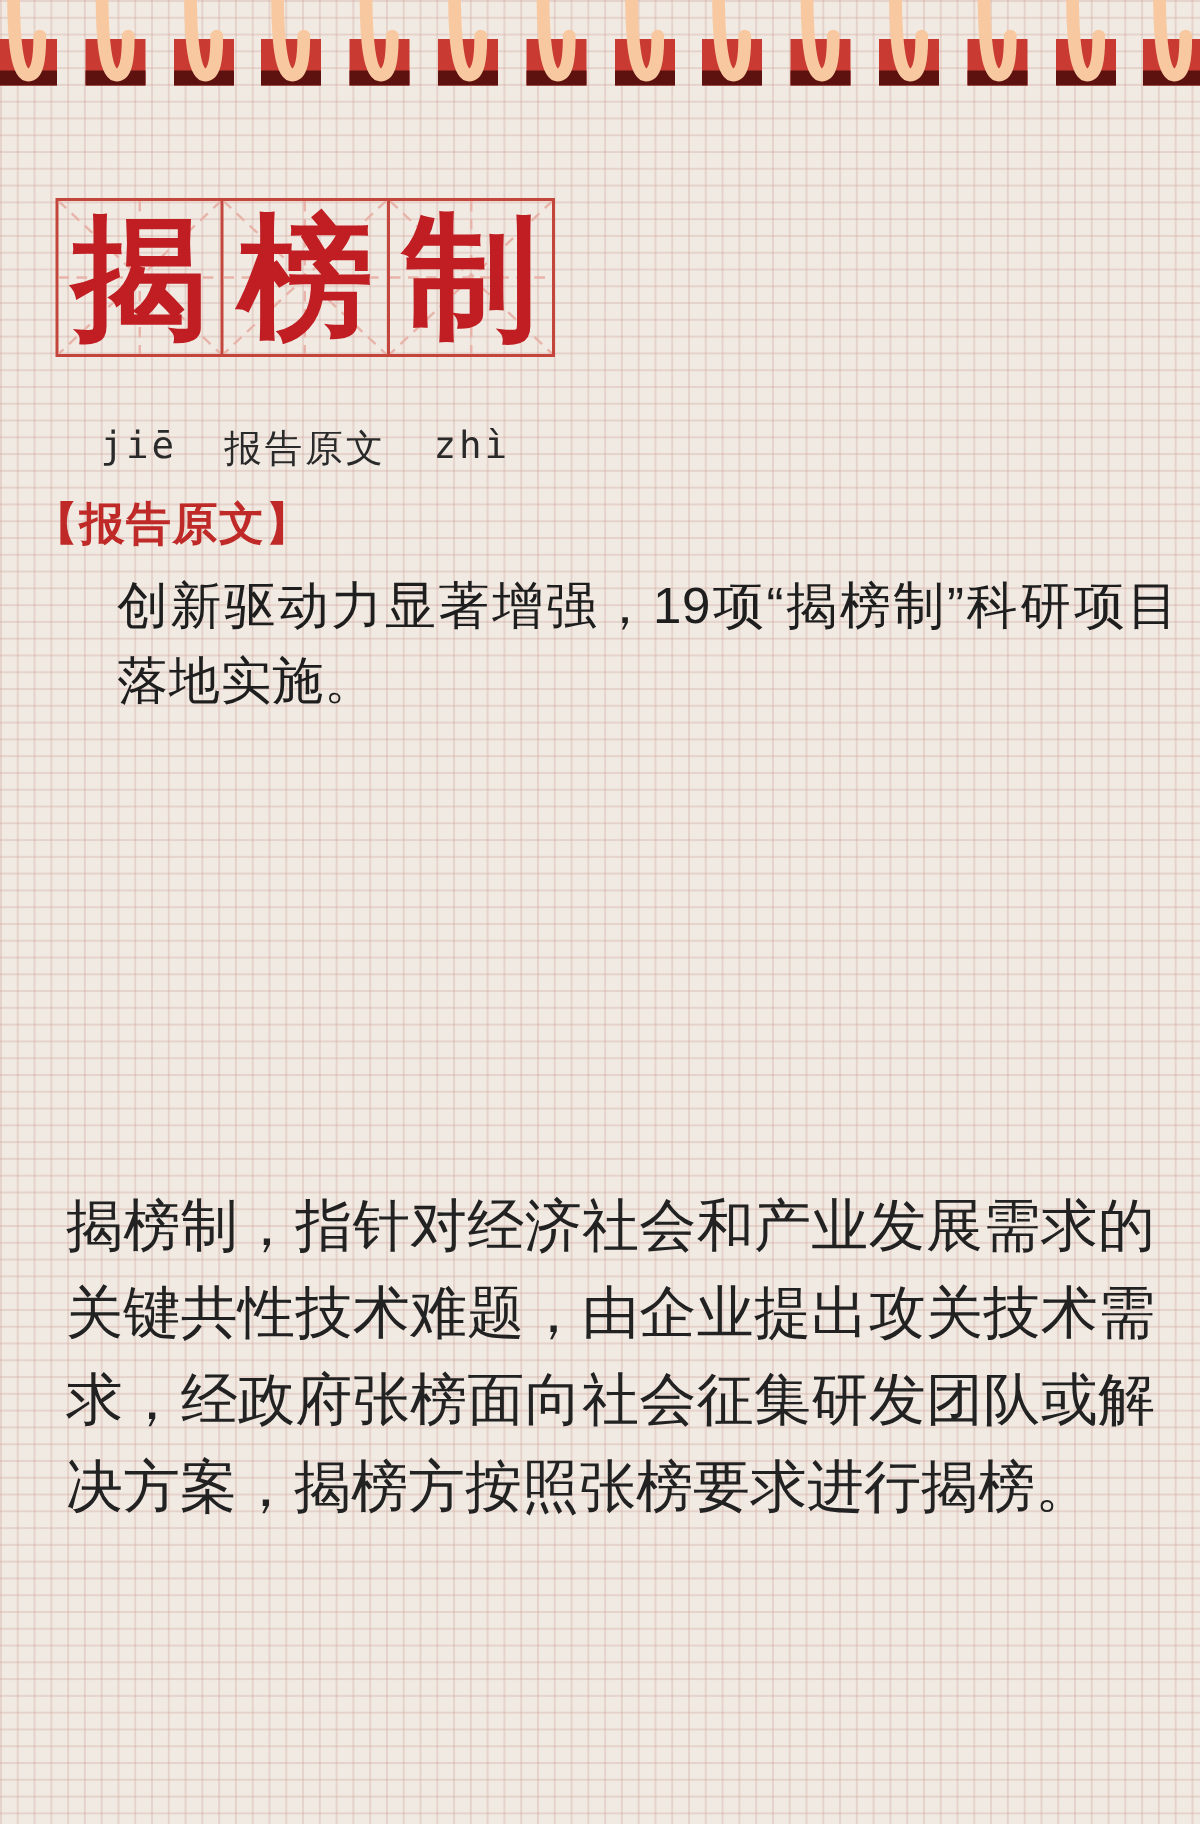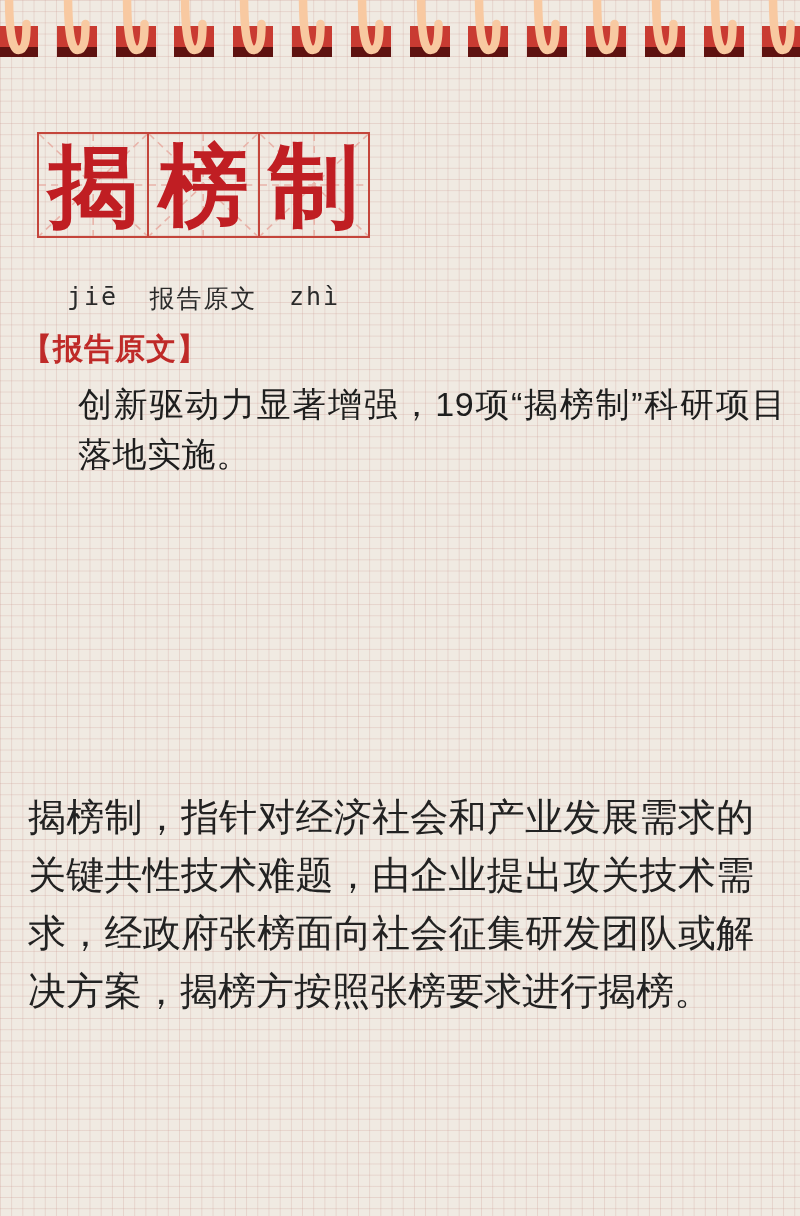--- a/index.html
+++ b/index.html
@@ -63,21 +63,21 @@
   
   .sec-body{position:absolute;color:var(--ink);}
   .body-report{
     left:40px;top:379px;width:708px;
     font-family:"Liberation Sans",sans-serif;font-weight:400;
     font-size:34px;line-height:50px;letter-spacing:.5px;
     text-align:justify;
     margin-left:38px;
   }
   .body-meaning{
-    left:28px;top:788px;width:726px;
+    left:44px;top:788px;width:726px;
     font-family:"DejaVu Serif","Liberation Serif",serif;font-weight:400;
     font-size:38px;line-height:58px;color:#222;
     text-align:justify;
   }
 </style>
 </head>
 <body>
 
 <div class="page">
 

